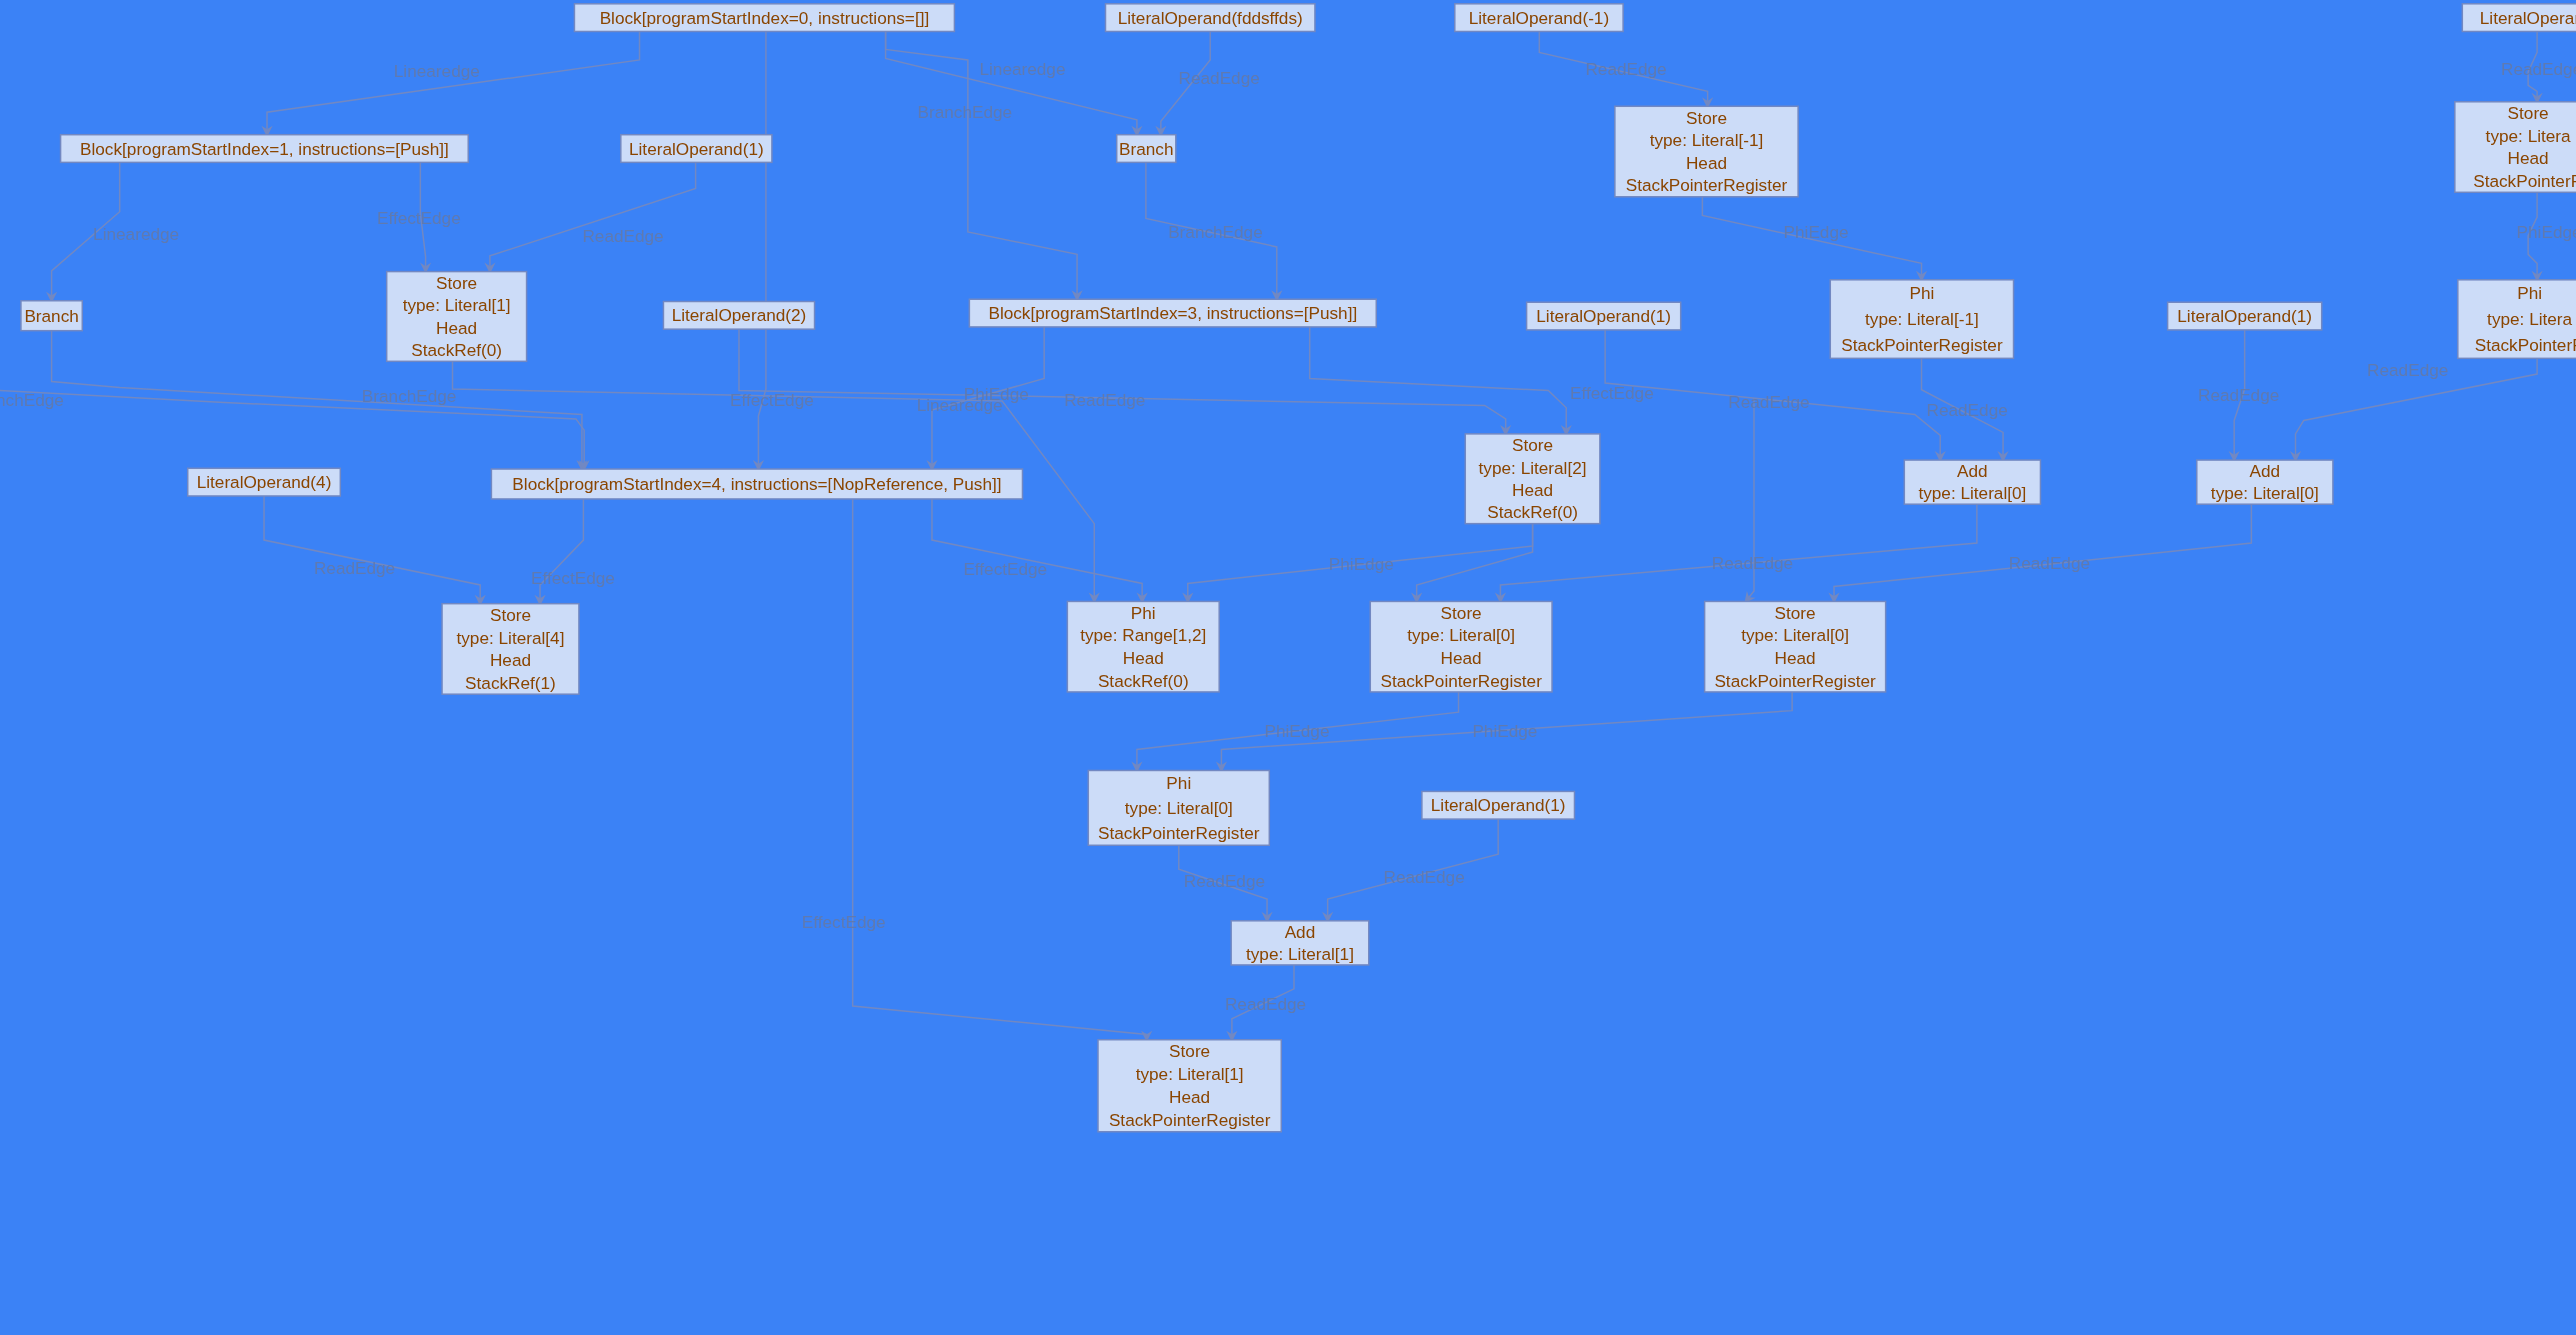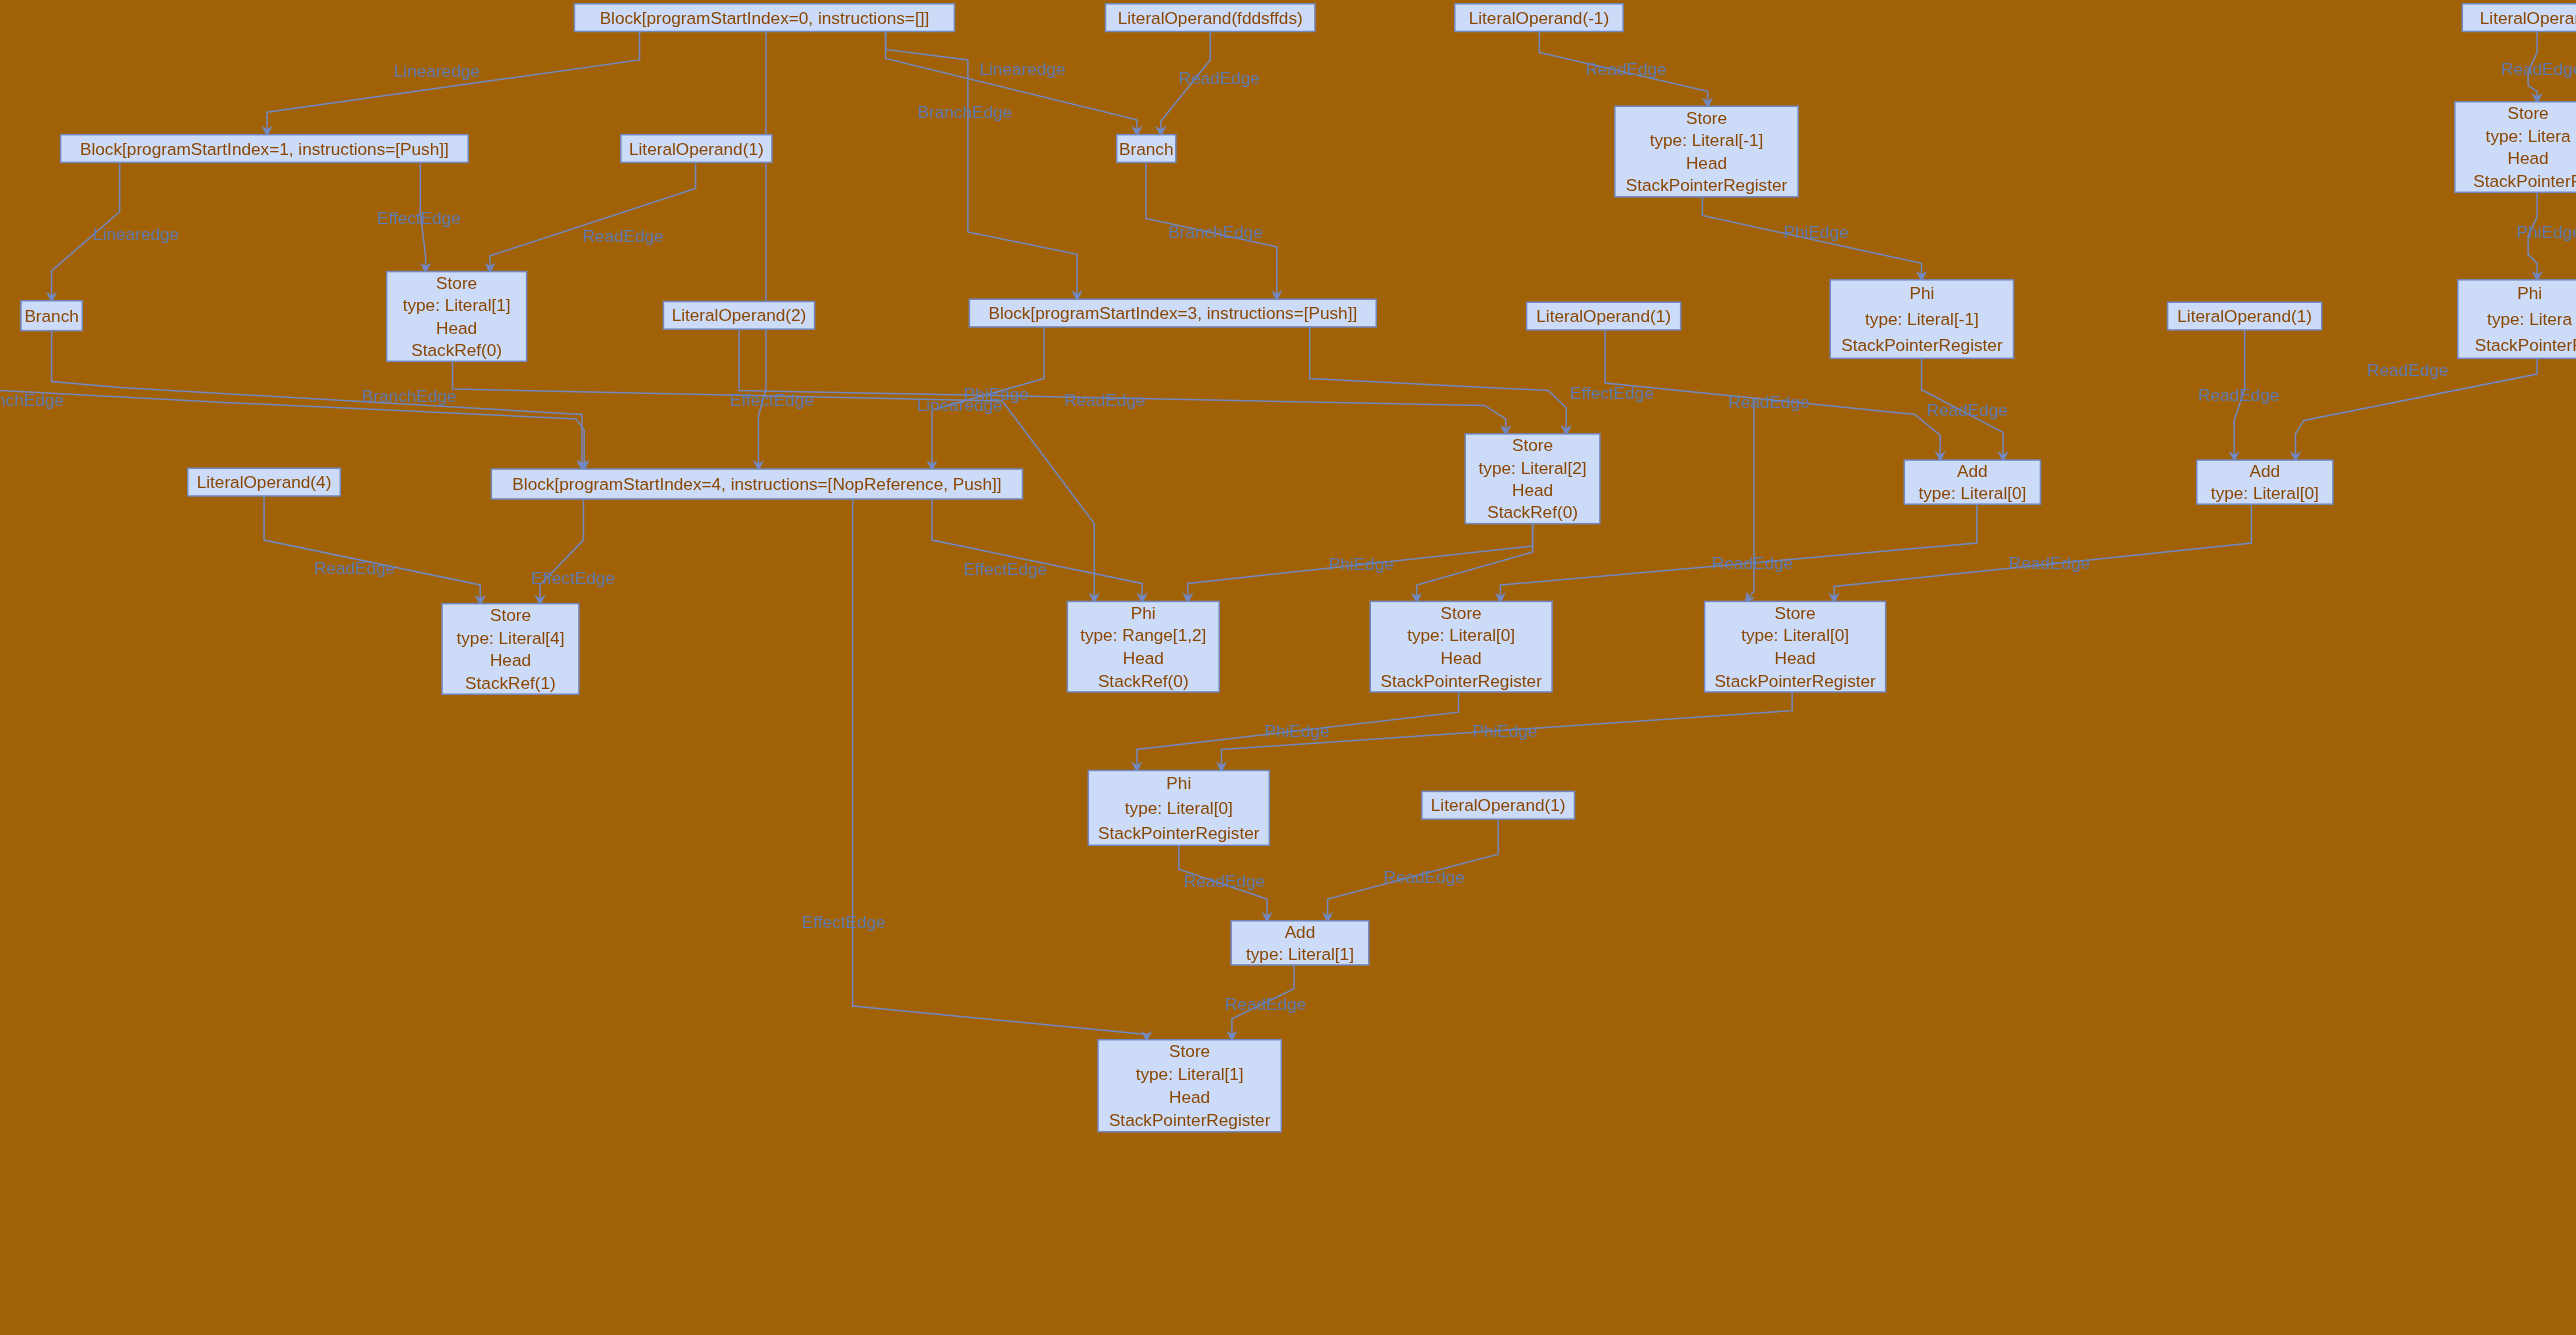--- a/index.html
+++ b/index.html
@@ -1,20 +1,20 @@
 <!DOCTYPE html>
 <html style="font-size:12px"><head>
 <meta charset="utf-8">
 <style>
   html, body { margin: 0; padding: 0; background: #ffffff; }
   .stage {
     position: relative;
     width: 2576px;
     height: 1336px;
-    background: #a16207;
+    background: #3b82f6;
     overflow: hidden;
   }
   svg { position: absolute; left: 0; top: 0; }
   text {
     font-family: "Liberation Sans", "DejaVu Sans", sans-serif;
     user-select: none;
   }
   .node-line { font-size: 23px; }
   .edge-label { font-size: 23px; }
 </style>

